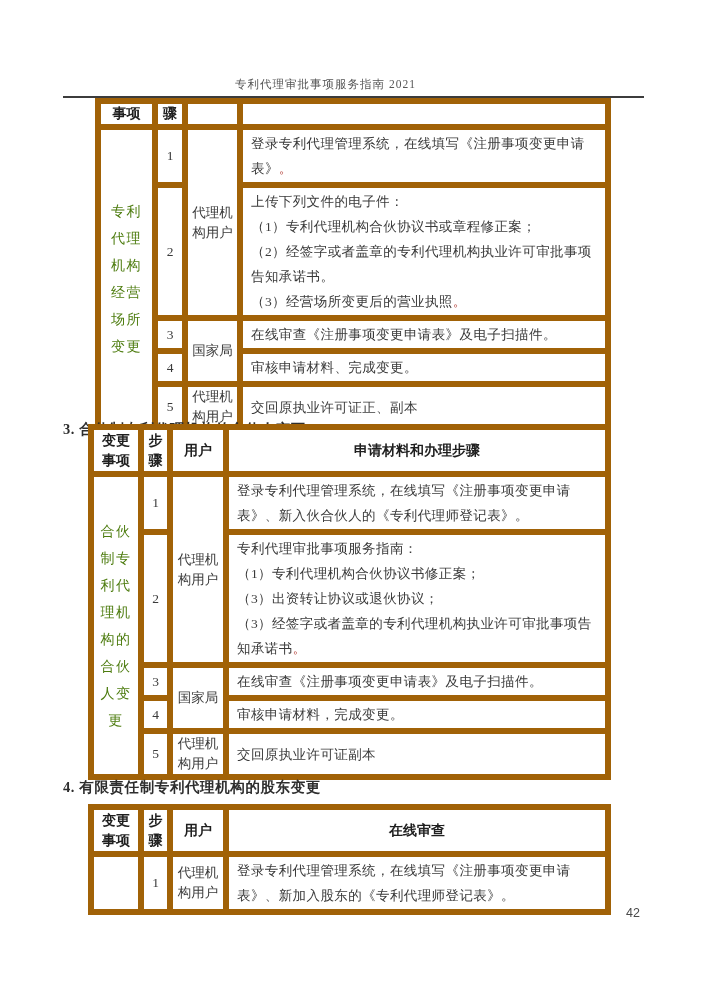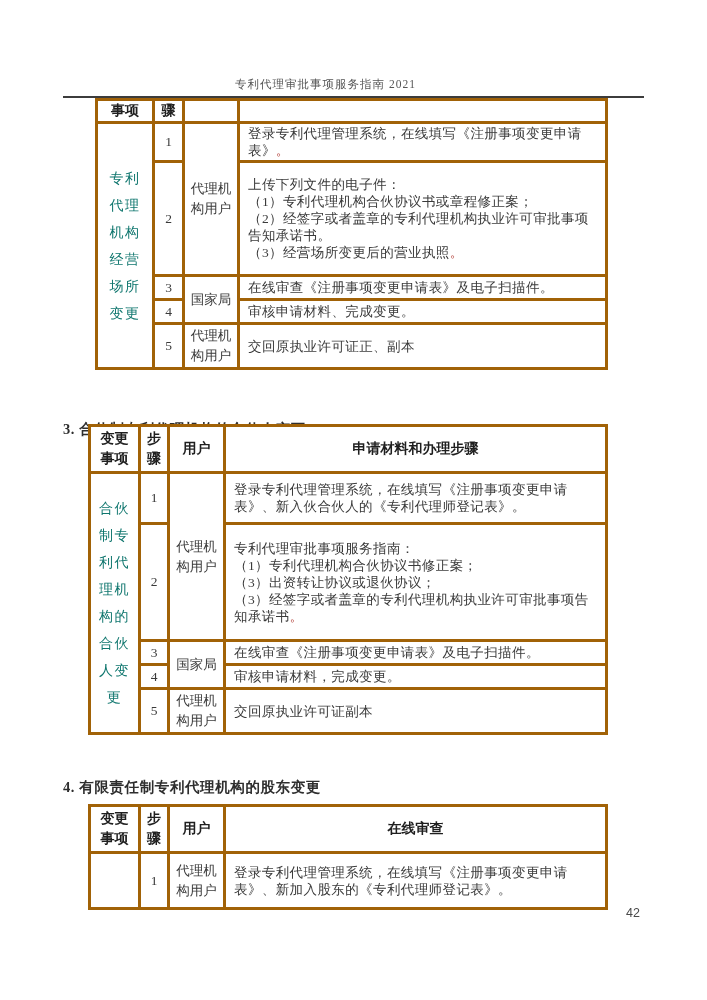--- a/index.html
+++ b/index.html
@@ -9,32 +9,32 @@
     color:#3a3a3a;
   }
   .doc-header{
     position:absolute;top:77px;left:0;width:651px;text-align:center;
     font-size:11.5px;color:#555;letter-spacing:1px;
   }
   .header-rule{
     position:absolute;top:96px;left:63px;width:581px;height:2px;background:#3c3c3c;
   }
   table{border-collapse:collapse;table-layout:fixed;position:absolute;background:#fff;}
-  td{border:3px solid #a16207;overflow:hidden;vertical-align:middle;padding:0;}
+  td{border:6px solid #a16207;overflow:hidden;vertical-align:middle;padding:0;}
   .t1{left:95px;top:98px;width:510px;}
   .t2{left:88px;top:424px;width:517px;}
   .t3{left:88px;top:804px;width:517px;}
   td.hdr{font-weight:bold;text-align:center;font-size:14px;color:#1f1f1f;line-height:20px;}
   td.item{
-    text-align:center;font-size:14px;letter-spacing:1.5px;line-height:27px;color:#0f766e;margin-left:36px;
+    text-align:center;font-size:14px;letter-spacing:1.5px;line-height:27px;color:#4d7c0f;margin-left:36px;
   }
   td.step{text-align:center;font-size:13.5px;}
   td.user{text-align:center;font-size:13.5px;line-height:20px;}
   td.content{
-    font-size:13.5px;letter-spacing:0.4px;line-height:17px;
+    font-size:13.5px;letter-spacing:0.4px;line-height:25px;
     padding:1px 6px 1px 8px;text-align:left;font-family:Liberation Serif, serif;
   }
   .rp{color:#b03a32;}
   .section-heading{
     position:absolute;left:63px;font-size:14.5px;font-weight:bold;color:#2e2e2e;letter-spacing:0.6px;
   }
   .sh3{top:420px;}
   .sh4{top:778px;}
   .page-number{
     position:absolute;top:906px;left:609px;width:48px;text-align:center;

